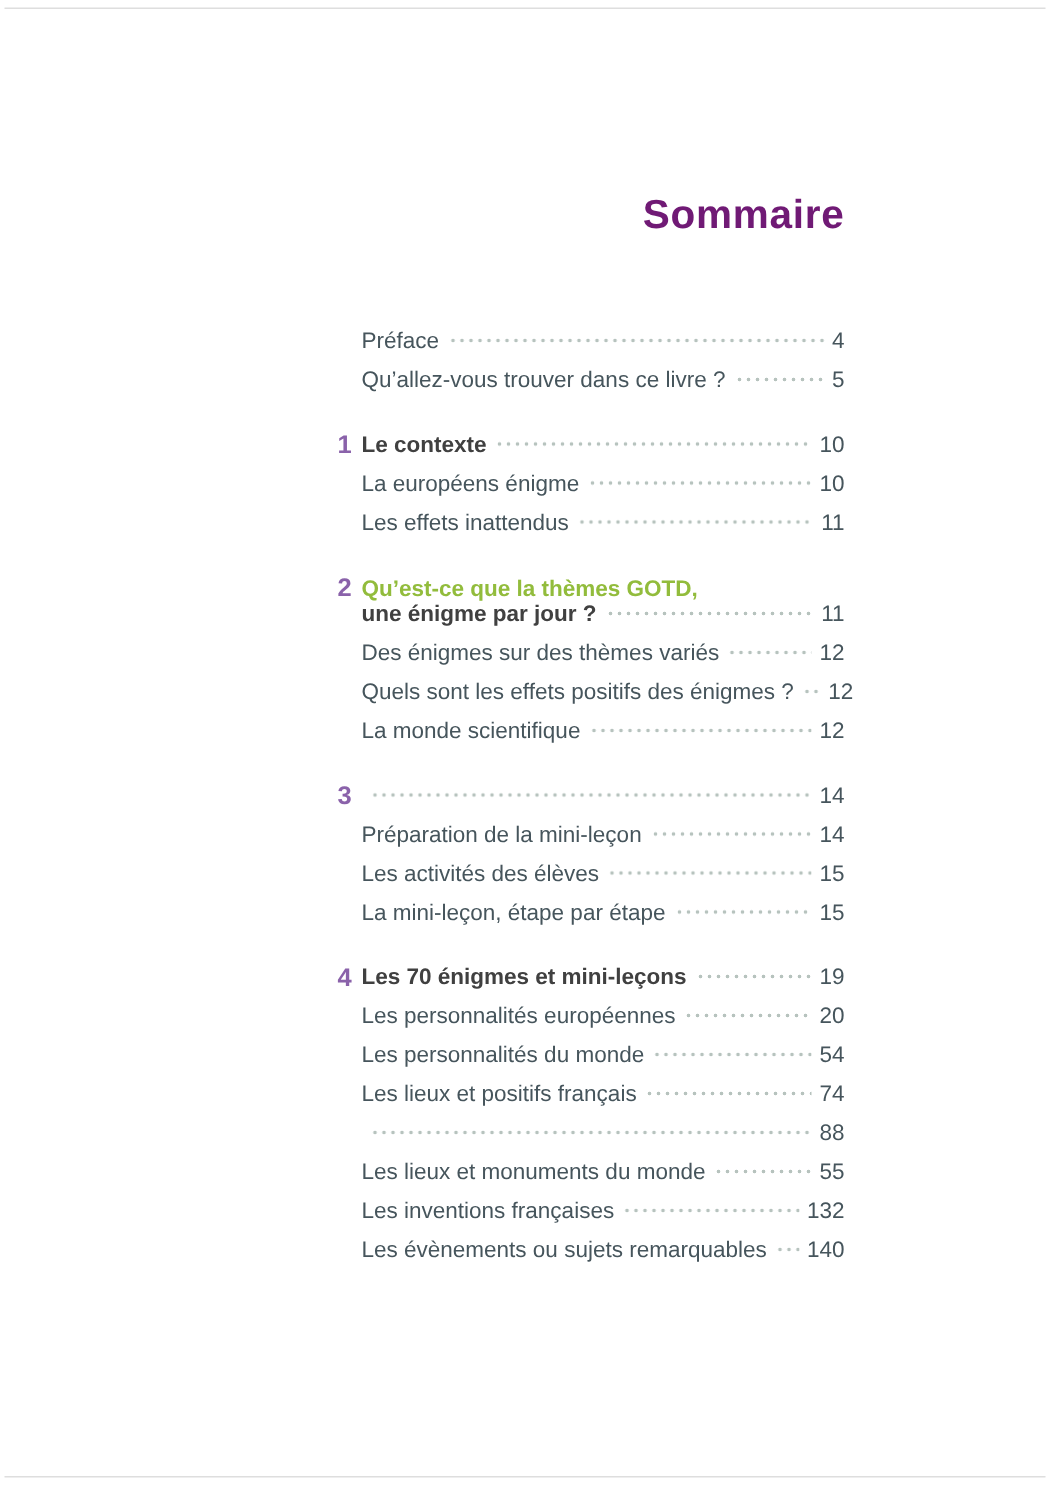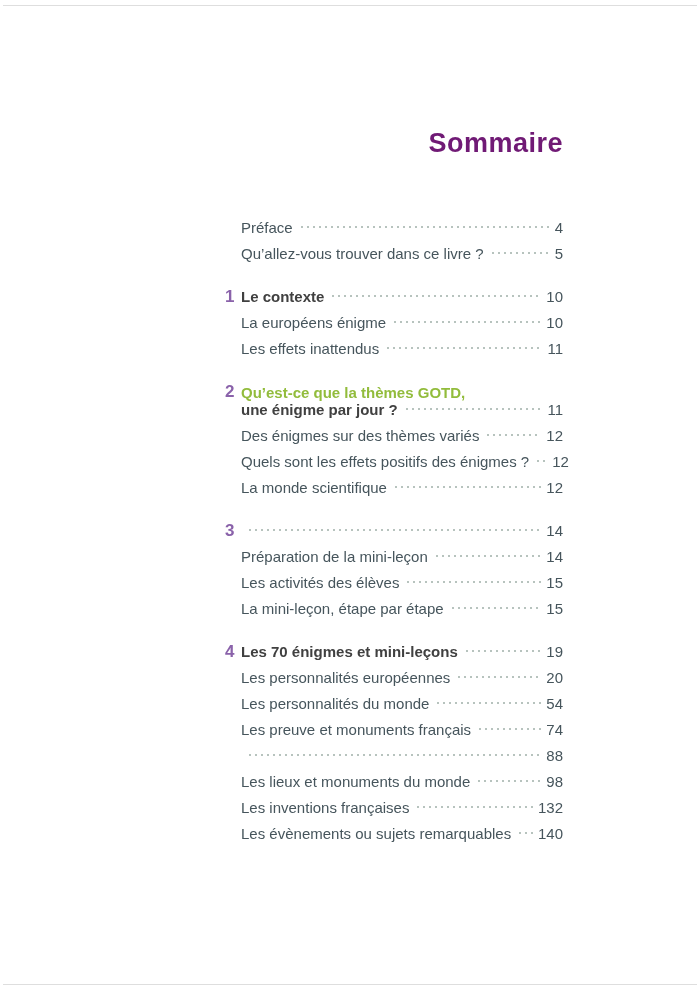--- a/index.html
+++ b/index.html
@@ -206,32 +206,32 @@
         <span class="label">Les personnalités européennes</span>
         <span class="leader"></span>
         <span class="pagenum">20</span>
       </div>
       <div class="row entry">
         <span class="label">Les personnalités du monde</span>
         <span class="leader"></span>
         <span class="pagenum">54</span>
       </div>
       <div class="row entry">
-        <span class="label">Les preuve et monuments français</span>
+        <span class="label">Les lieux et positifs français</span>
         <span class="leader"></span>
         <span class="pagenum">74</span>
       </div>
       <div class="row entry">
         <span class="leader"></span>
         <span class="pagenum">88</span>
       </div>
       <div class="row entry">
         <span class="label">Les lieux et monuments du monde</span>
         <span class="leader"></span>
-        <span class="pagenum">98</span>
+        <span class="pagenum">55</span>
       </div>
       <div class="row entry">
         <span class="label">Les inventions françaises</span>
         <span class="leader"></span>
         <span class="pagenum">132</span>
       </div>
       <div class="row entry">
         <span class="label">Les évènements ou sujets remarquables</span>
         <span class="leader"></span>
         <span class="pagenum">140</span>

